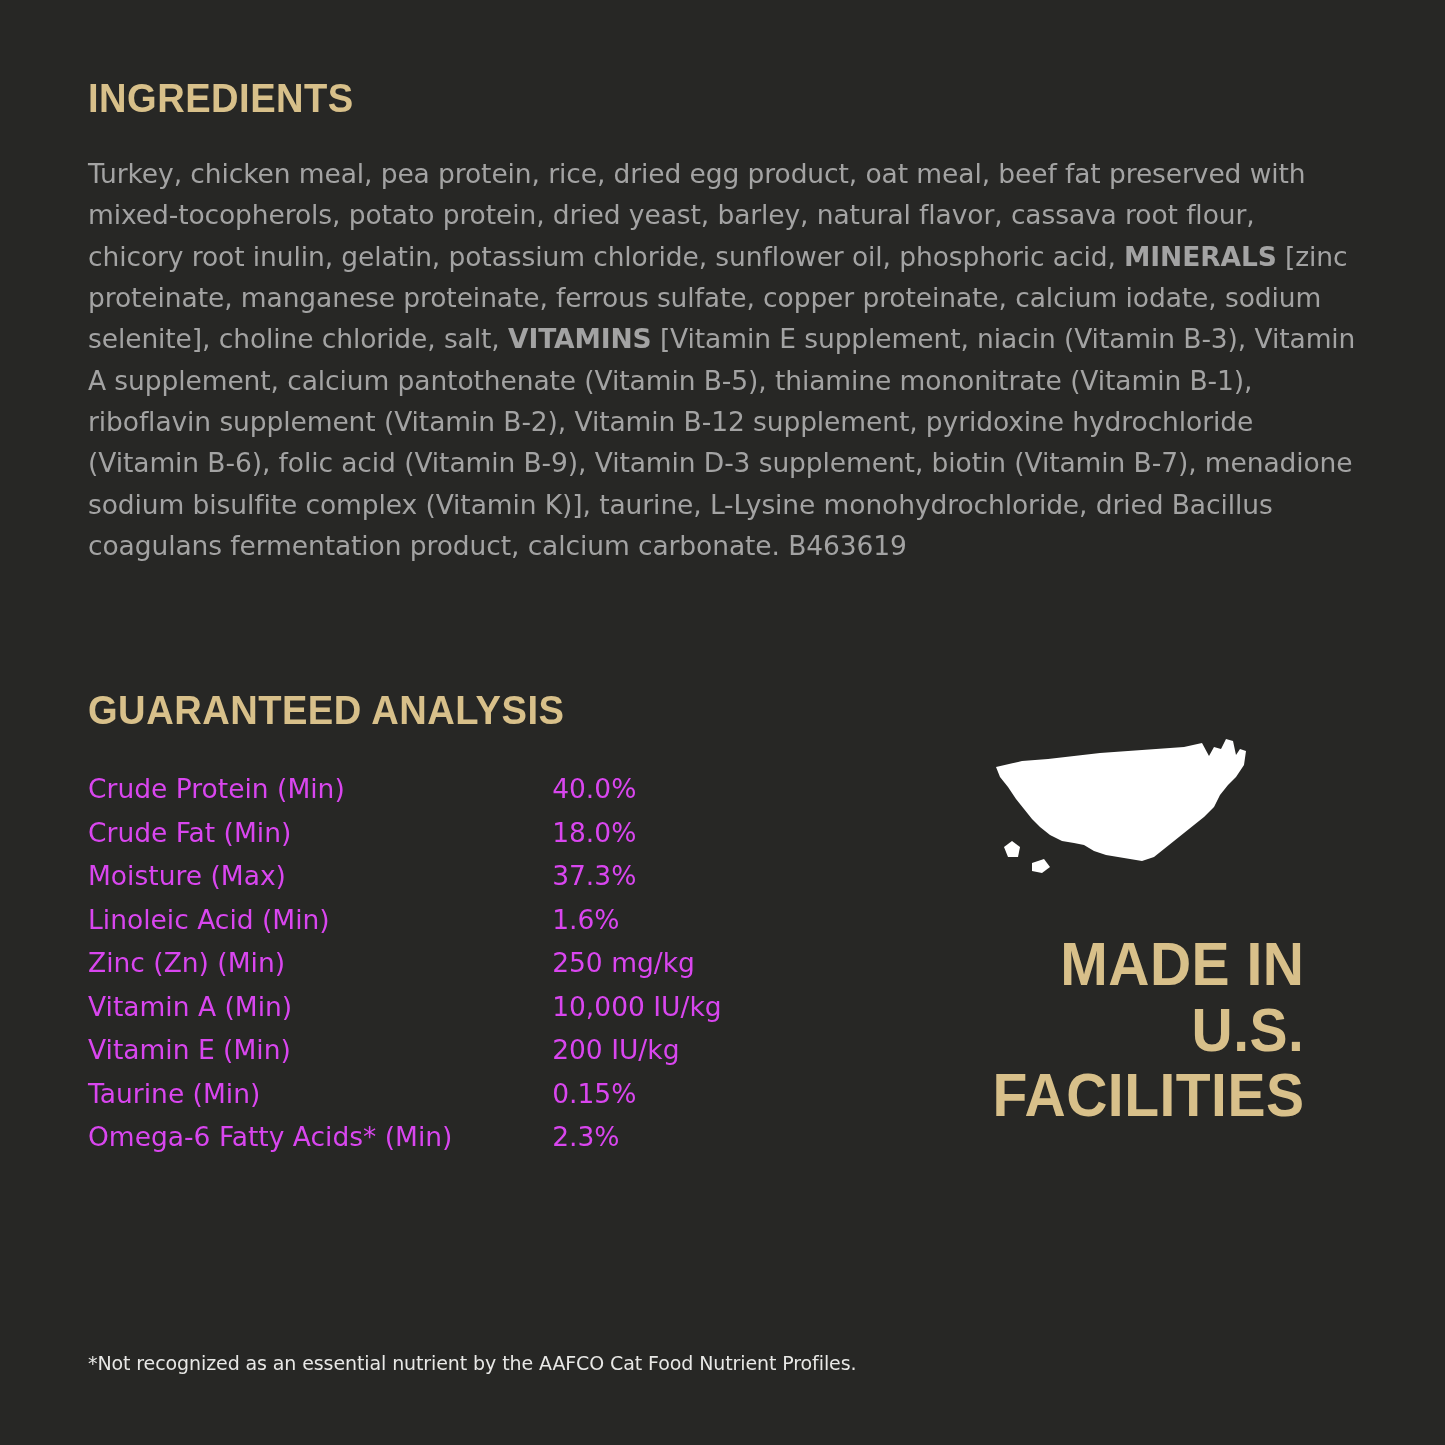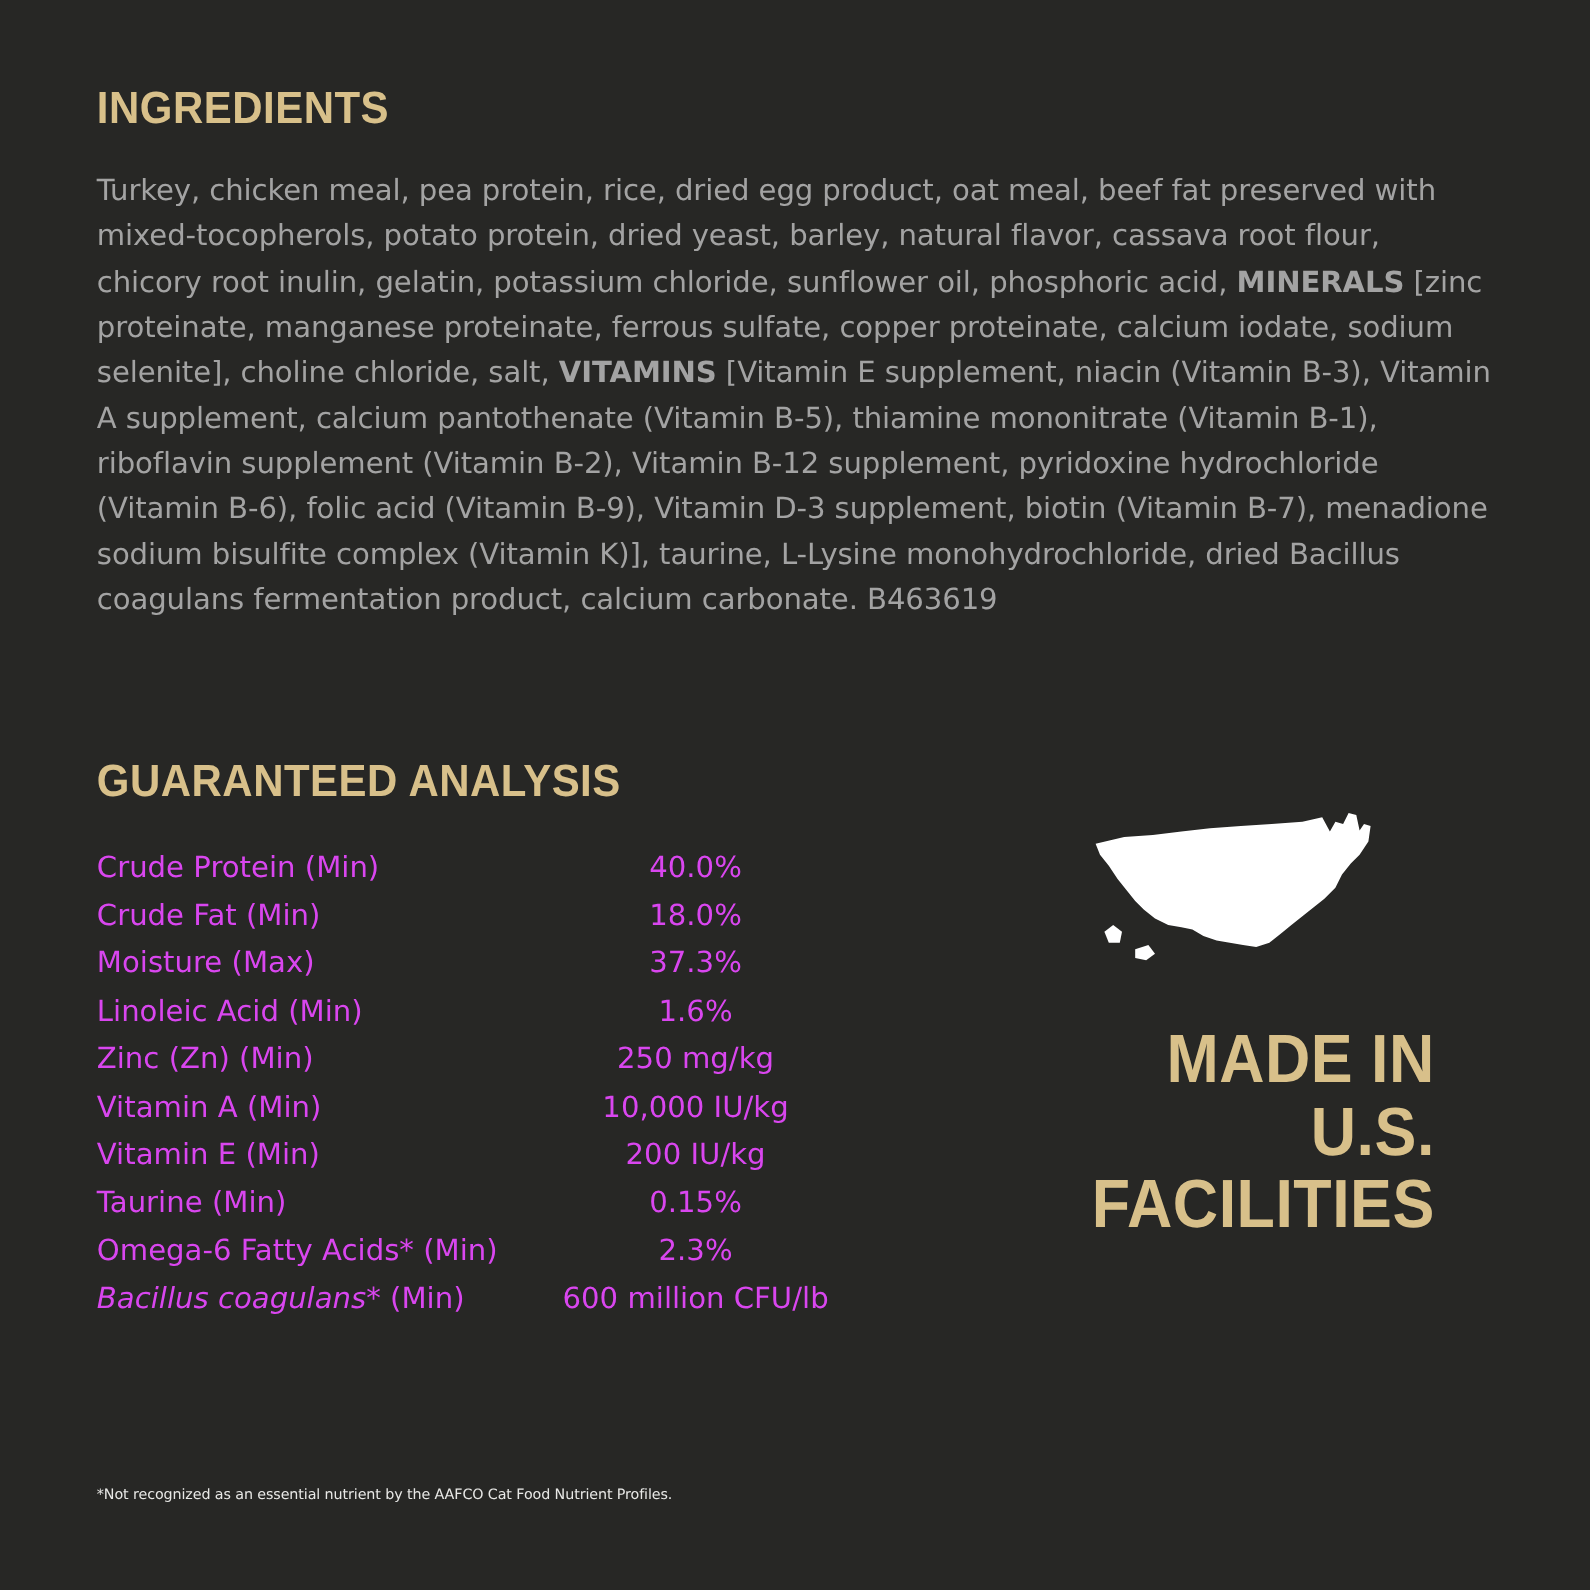--- a/index.html
+++ b/index.html
@@ -65,21 +65,21 @@
     width: 680px;
     font-size: 26.5px;
     color: #d946ef;
   }
   table.ga-table td {
     padding: 0 0 12.5px 0;
     vertical-align: baseline;
     white-space: nowrap;
   }
   td.ga-name { text-align: left; }
-  td.ga-value { text-align: center; }
+  td.ga-value { text-align: left; }
   .italic { font-style: italic; }
   .usa-block {
     position: absolute;
     left: 930px;
     top: 725px;
     width: 390px;
     text-align: right;
   }
   .usa-map {
     display: block;
@@ -91,21 +91,21 @@
     font-weight: bold;
     font-size: 62px;
     line-height: 1.06;
     letter-spacing: 0.5px;
     transform: scaleX(0.92);
   }
   .footnote {
     position: absolute;
     left: 88px;
     top: 1352px;
-    font-size: 13px;
+    font-size: 19px;
     color: #e8e8e6;
     letter-spacing: -0.1px;
   }
 </style>
 </head>
 <body>
 
 <div class="page">
 
   <h2 class="section-heading">INGREDIENTS</h2>
@@ -147,24 +147,20 @@
           <td class="ga-value">200 IU/kg</td>
         </tr>
         <tr>
           <td class="ga-name">Taurine (Min)</td>
           <td class="ga-value">0.15%</td>
         </tr>
         <tr>
           <td class="ga-name">Omega-6 Fatty Acids* (Min)</td>
           <td class="ga-value">2.3%</td>
         </tr>
-        <tr>
-          <td class="ga-name"><span class="italic">Bacillus coagulans</span><span>* (Min)</span></td>
-          <td class="ga-value">600 million CFU/lb</td>
-        </tr>
       </tbody>
     </table>
   </div>
 
   <div class="usa-block">
     <svg class="usa-map" width="275" height="180" viewBox="0 0 275 180">
       <path fill="#ffffff" d="M8 42 L34 36 L60 34 L86 31 L112 28 L140 26 L168 24 L196 22 L214 18 L221 31 L226 22 L233 24 L238 14 L245 16 L248 30 L252 24 L258 26 L256 40 L248 52 L240 60 L232 70 L226 82 L216 92 L206 100 L196 108 L186 116 L176 124 L166 132 L154 136 L142 134 L130 132 L118 130 L106 126 L96 120 L86 118 L74 116 L62 110 L52 102 L44 94 L36 84 L28 74 L20 62 L12 52 Z"></path>
       <path fill="#ffffff" d="M16 122 L24 116 L32 122 L30 132 L20 132 Z"></path>
       <path fill="#ffffff" d="M44 138 L56 134 L62 142 L54 148 L44 146 Z"></path>
     </svg>

